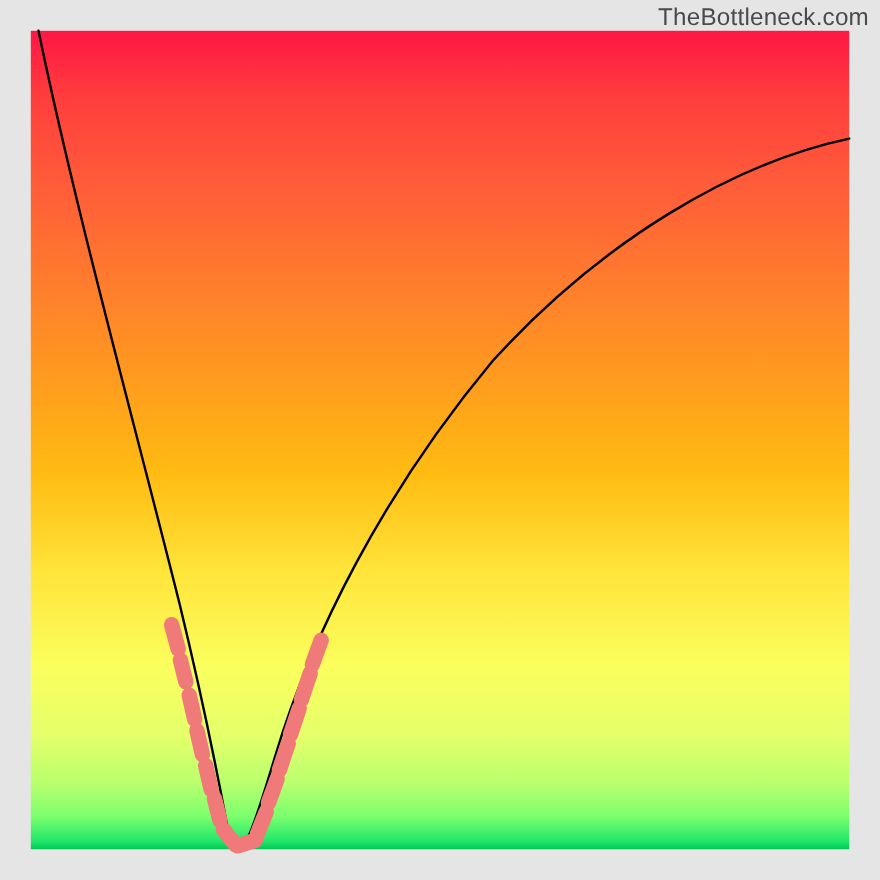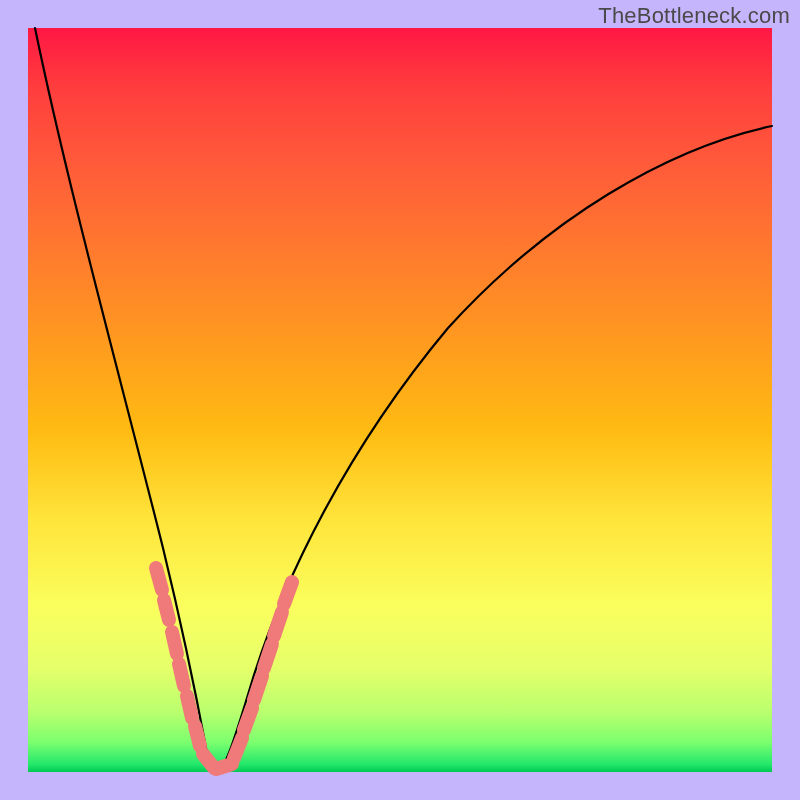--- a/index.html
+++ b/index.html
@@ -7,21 +7,21 @@
     padding: 0;
     width: 800px;
     height: 800px;
     overflow: hidden;
     background: #000;
     font-family: Arial, Helvetica, sans-serif;
   }
   .frame {
     position: absolute;
     inset: 0;
-    background: #c4b5fd;
+    background: #e5e5e5;
   }
   .plot-area {
     position: absolute;
     left: 28px;
     top: 28px;
     width: 744px;
     height: 744px;
     
     background: linear-gradient(to bottom,
       #ff1744 0%,

